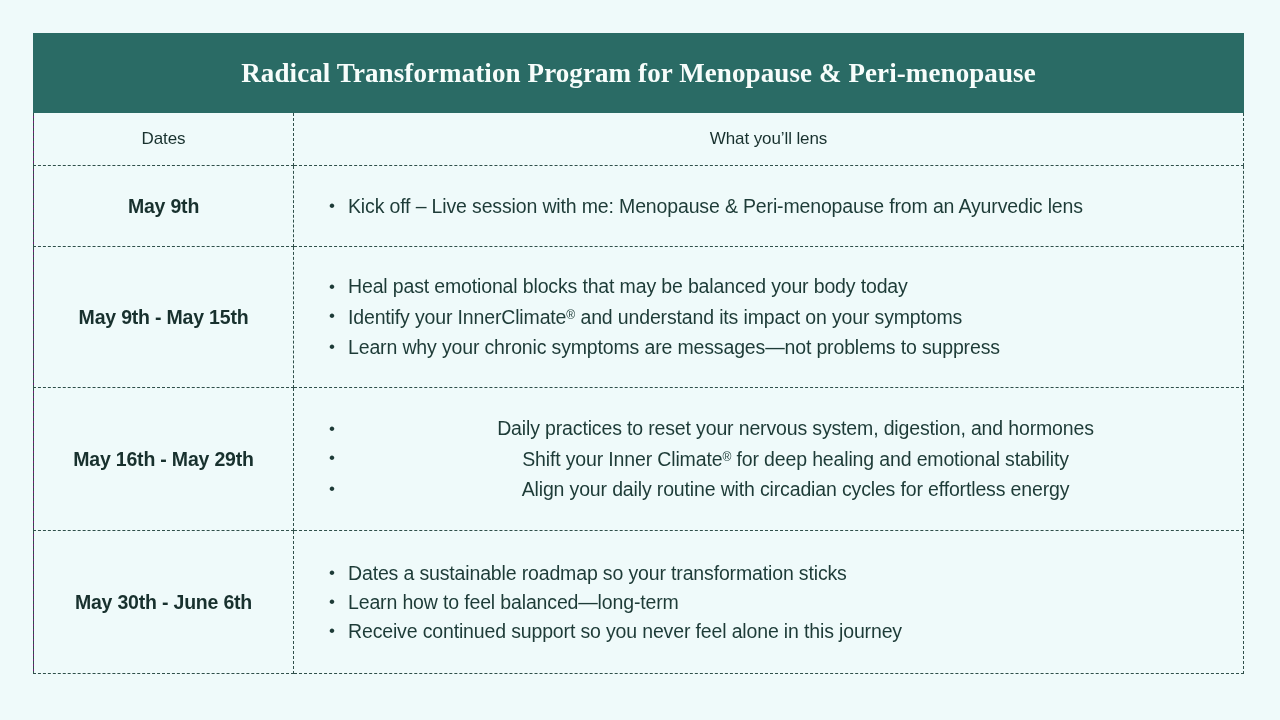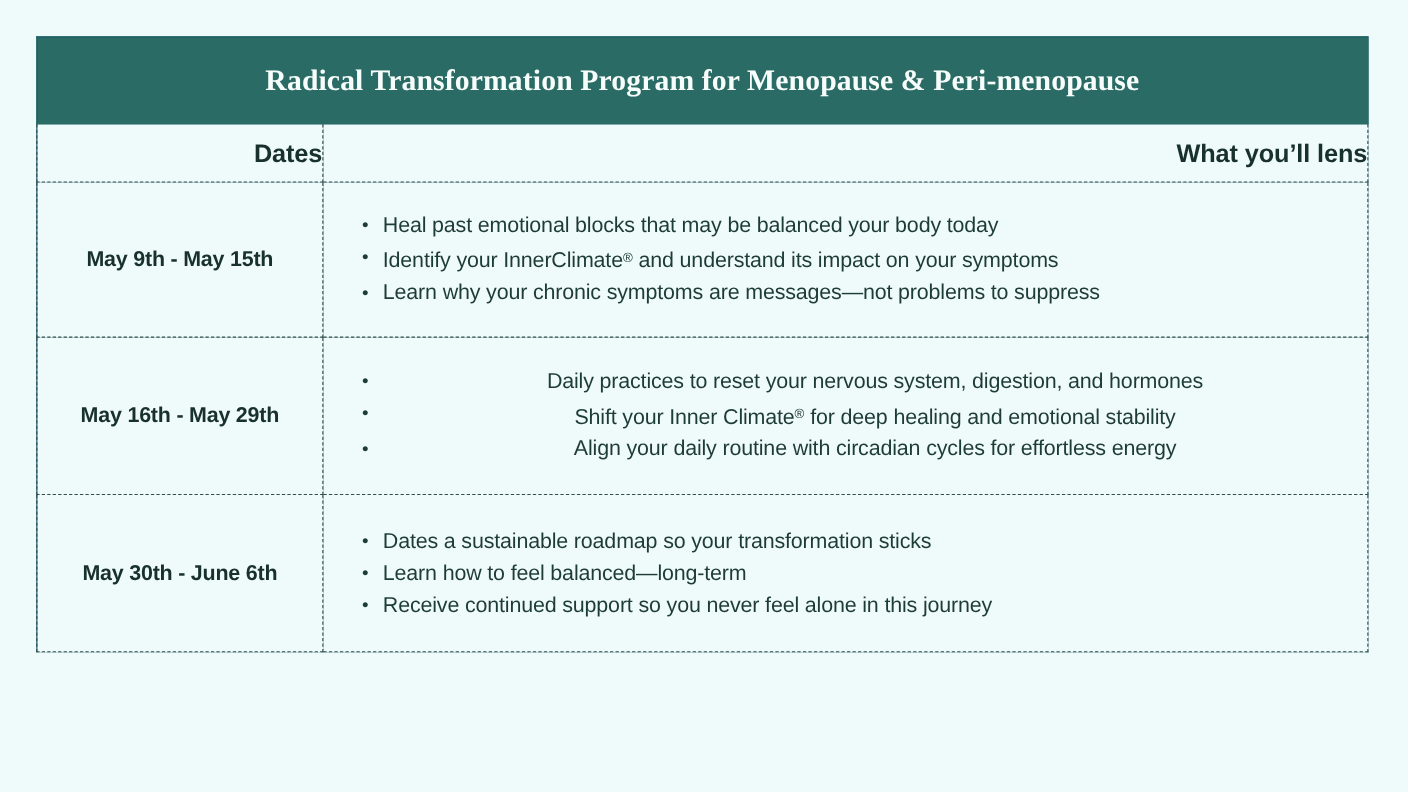--- a/index.html
+++ b/index.html
@@ -18,21 +18,21 @@
     height: 720px;
     background: #effafa;
     box-sizing: border-box;
     padding: 33px 37px 37px 33px;
   }
 
   .program-table {
     width: 1210px;
     border-collapse: collapse;
     table-layout: fixed;
-    background: #0c4a6e;
+    background: #701a75;
   }
 
   .program-table td,
   .program-table th {
     border: 1px dashed #2f4f4a;
     background: #effafa;
     padding: 0;
     vertical-align: middle;
   }
 
@@ -50,23 +50,23 @@
     font-weight: bold;
     font-size: 27px;
     letter-spacing: 0.1px;
     color: #f7fdfb;
     line-height: 1.2;
   }
 
   
   .col-head {
     height: 52px;
-    text-align: right;
-    font-size: 23px;
-    font-weight: bold;
+    text-align: center;
+    font-size: 17px;
+    font-weight: normal;
     color: #18312e;
     letter-spacing: -0.1px;
   }
 
   
   .col-dates   { width: 260px; }
   .col-learn   { width: 950px; }
 
   
   .date-cell {
@@ -133,20 +133,28 @@
         <td class="title-cell" colspan="2">
           <span class="title-text">Radical Transformation Program for Menopause &amp; Peri-menopause</span>
         </td>
       </tr>
 
       <tr>
         <td class="col-head">Dates</td>
         <td class="col-head">What you’ll lens</td>
       </tr>
 
+      <tr class="r-1">
+        <td class="date-cell">May 9th</td>
+        <td class="learn-cell">
+          <ul class="bullets">
+            <li>Kick off – Live session with me: Menopause &amp; Peri-menopause from an Ayurvedic lens</li>
+          </ul>
+        </td>
+      </tr>
 
       <tr class="r-2">
         <td class="date-cell">May 9th - May 15th</td>
         <td class="learn-cell">
           <ul class="bullets">
             <li>Heal past emotional blocks that may be balanced your body today</li>
             <li>Identify your InnerClimate<span class="reg">®</span> and understand its impact on your symptoms</li>
             <li>Learn why your chronic symptoms are messages—not problems to suppress</li>
           </ul>
         </td>

